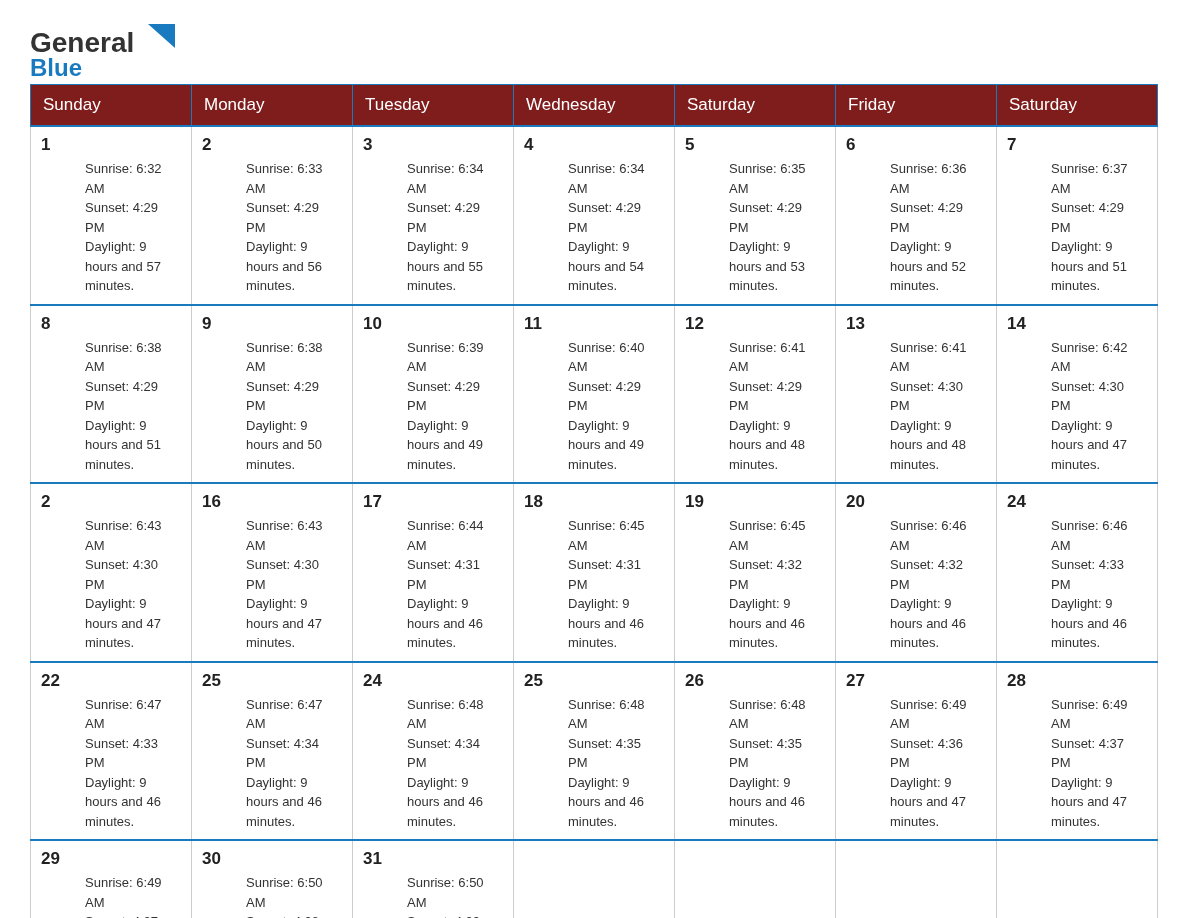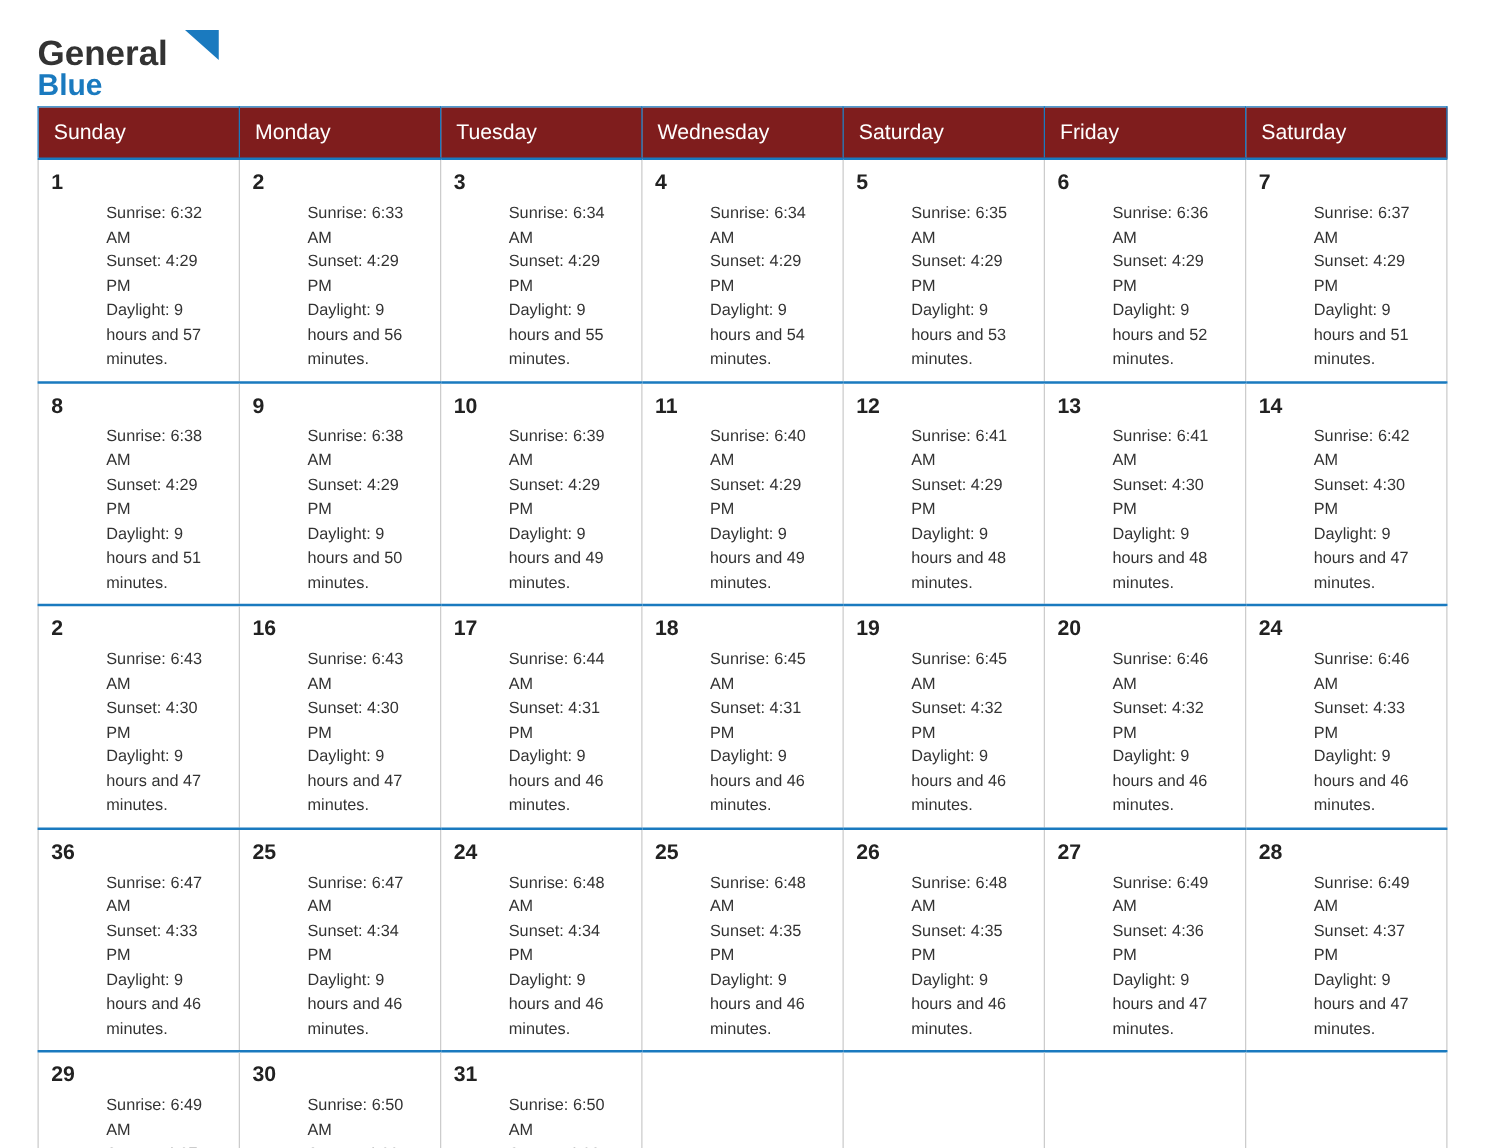--- a/index.html
+++ b/index.html
@@ -215,21 +215,21 @@
           <span class="day-number">20</span>
           <div class="day-info">Sunrise: 6:46 AM<br>Sunset: 4:32 PM<br>Daylight: 9 hours and 46 minutes.</div>
         </td>
         <td>
           <span class="day-number">24</span>
           <div class="day-info">Sunrise: 6:46 AM<br>Sunset: 4:33 PM<br>Daylight: 9 hours and 46 minutes.</div>
         </td>
       </tr>
       <tr>
         <td>
-          <span class="day-number">36</span>
+          <span class="day-number">22</span>
           <div class="day-info">Sunrise: 6:47 AM<br>Sunset: 4:33 PM<br>Daylight: 9 hours and 46 minutes.</div>
         </td>
         <td>
           <span class="day-number">25</span>
           <div class="day-info">Sunrise: 6:47 AM<br>Sunset: 4:34 PM<br>Daylight: 9 hours and 46 minutes.</div>
         </td>
         <td>
           <span class="day-number">24</span>
           <div class="day-info">Sunrise: 6:48 AM<br>Sunset: 4:34 PM<br>Daylight: 9 hours and 46 minutes.</div>
         </td>

